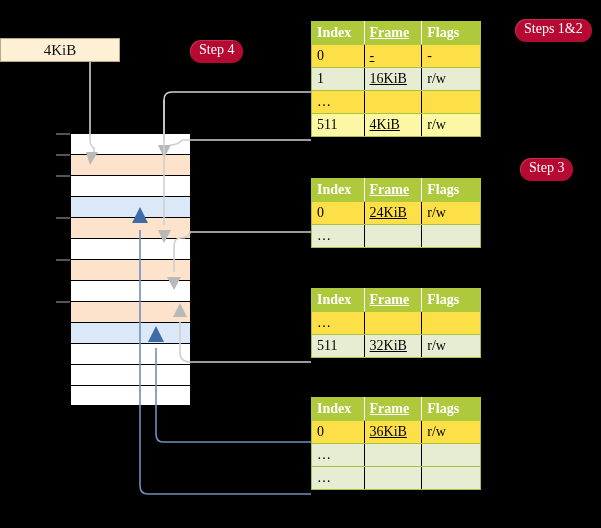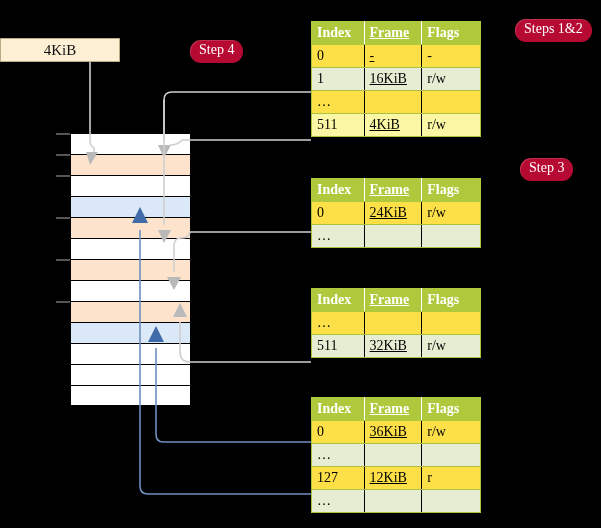--- a/index.html
+++ b/index.html
@@ -232,25 +232,20 @@
         <tr>
           <td class="c-index">0</td>
           <td class="c-frame">36KiB</td>
           <td class="c-flags">r/w</td>
         </tr>
         <tr class="alt">
           <td class="c-index">…</td>
           <td class="c-frame"></td>
           <td class="c-flags"></td>
         </tr>
-        <tr>
-          <td class="c-index">127</td>
-          <td class="c-frame">12KiB</td>
-          <td class="c-flags">r</td>
-        </tr>
         <tr class="alt">
           <td class="c-index">…</td>
           <td class="c-frame"></td>
           <td class="c-flags"></td>
         </tr>
       </tbody>
     </table>
 
 </div>
 

